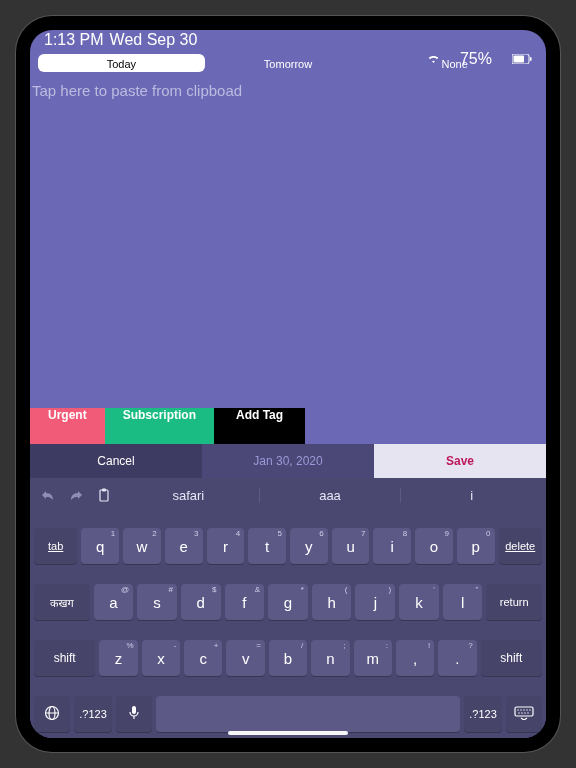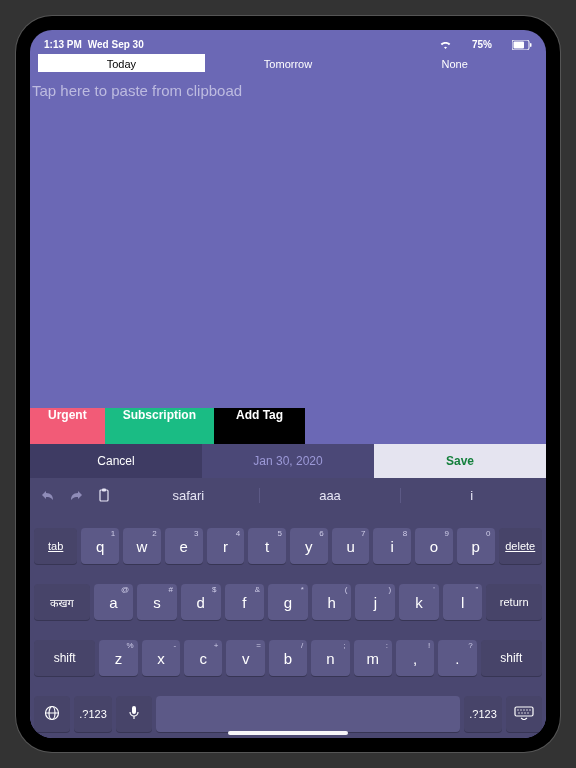--- a/index.html
+++ b/index.html
@@ -26,46 +26,46 @@
     background: #6b68b5;
     border-radius: 22px;
     overflow: hidden;
     display: flex;
     flex-direction: column;
     position: relative;
   }
   .status-bar {
     height: 20px;
     display: flex;
-    align-items: flex-end;
+    align-items: center;
     justify-content: space-between;
     padding: 0 14px;
     color: #fff;
-    font-size: 10px;
-    font-weight: 700;
+    font-size: 16px;
+    font-weight: 400;
   }
   .status-left { display: flex; gap: 6px; }
   .status-right { display: flex; gap: 20px; align-items: center; margin-top: 37px; }
   .wifi-icon, .battery-icon { display: inline-block; }
   .wifi-icon svg, .battery-icon svg { vertical-align: middle; }
 
   .tabs {
     display: flex;
     gap: 0;
     padding: 4px 8px 6px;
     height: 28px;
   }
   .tab {
     flex: 1;
     text-align: center;
     font-size: 11px;
     font-weight: 500;
     color: #fff;
     padding: 4px 0;
-    border-radius: 0;
+    border-radius: 6px;
     cursor: pointer;
   }
   .tab.active {
     background: #fff;
     color: #000;
   }
 
   .textarea-zone {
     flex: 1;
     padding: 4px 2px;
@@ -103,21 +103,21 @@
     flex: 1;
     display: flex;
     align-items: center;
     justify-content: center;
     font-size: 12px;
     font-weight: 500;
     cursor: pointer;
   }
   .action-cancel { color: #fff; }
   .action-date { color: #9c99d8; background: #4b4877; }
-  .action-save { background: #e5e4f0; color: #15803d; font-weight: 600; }
+  .action-save { background: #e5e4f0; color: #be185d; font-weight: 600; }
 
   
   .keyboard {
     background: #4a4770;
     padding: 4px 4px 6px;
     display: flex;
     flex-direction: column;
     gap: 20px;
   }
   .kb-suggest {

